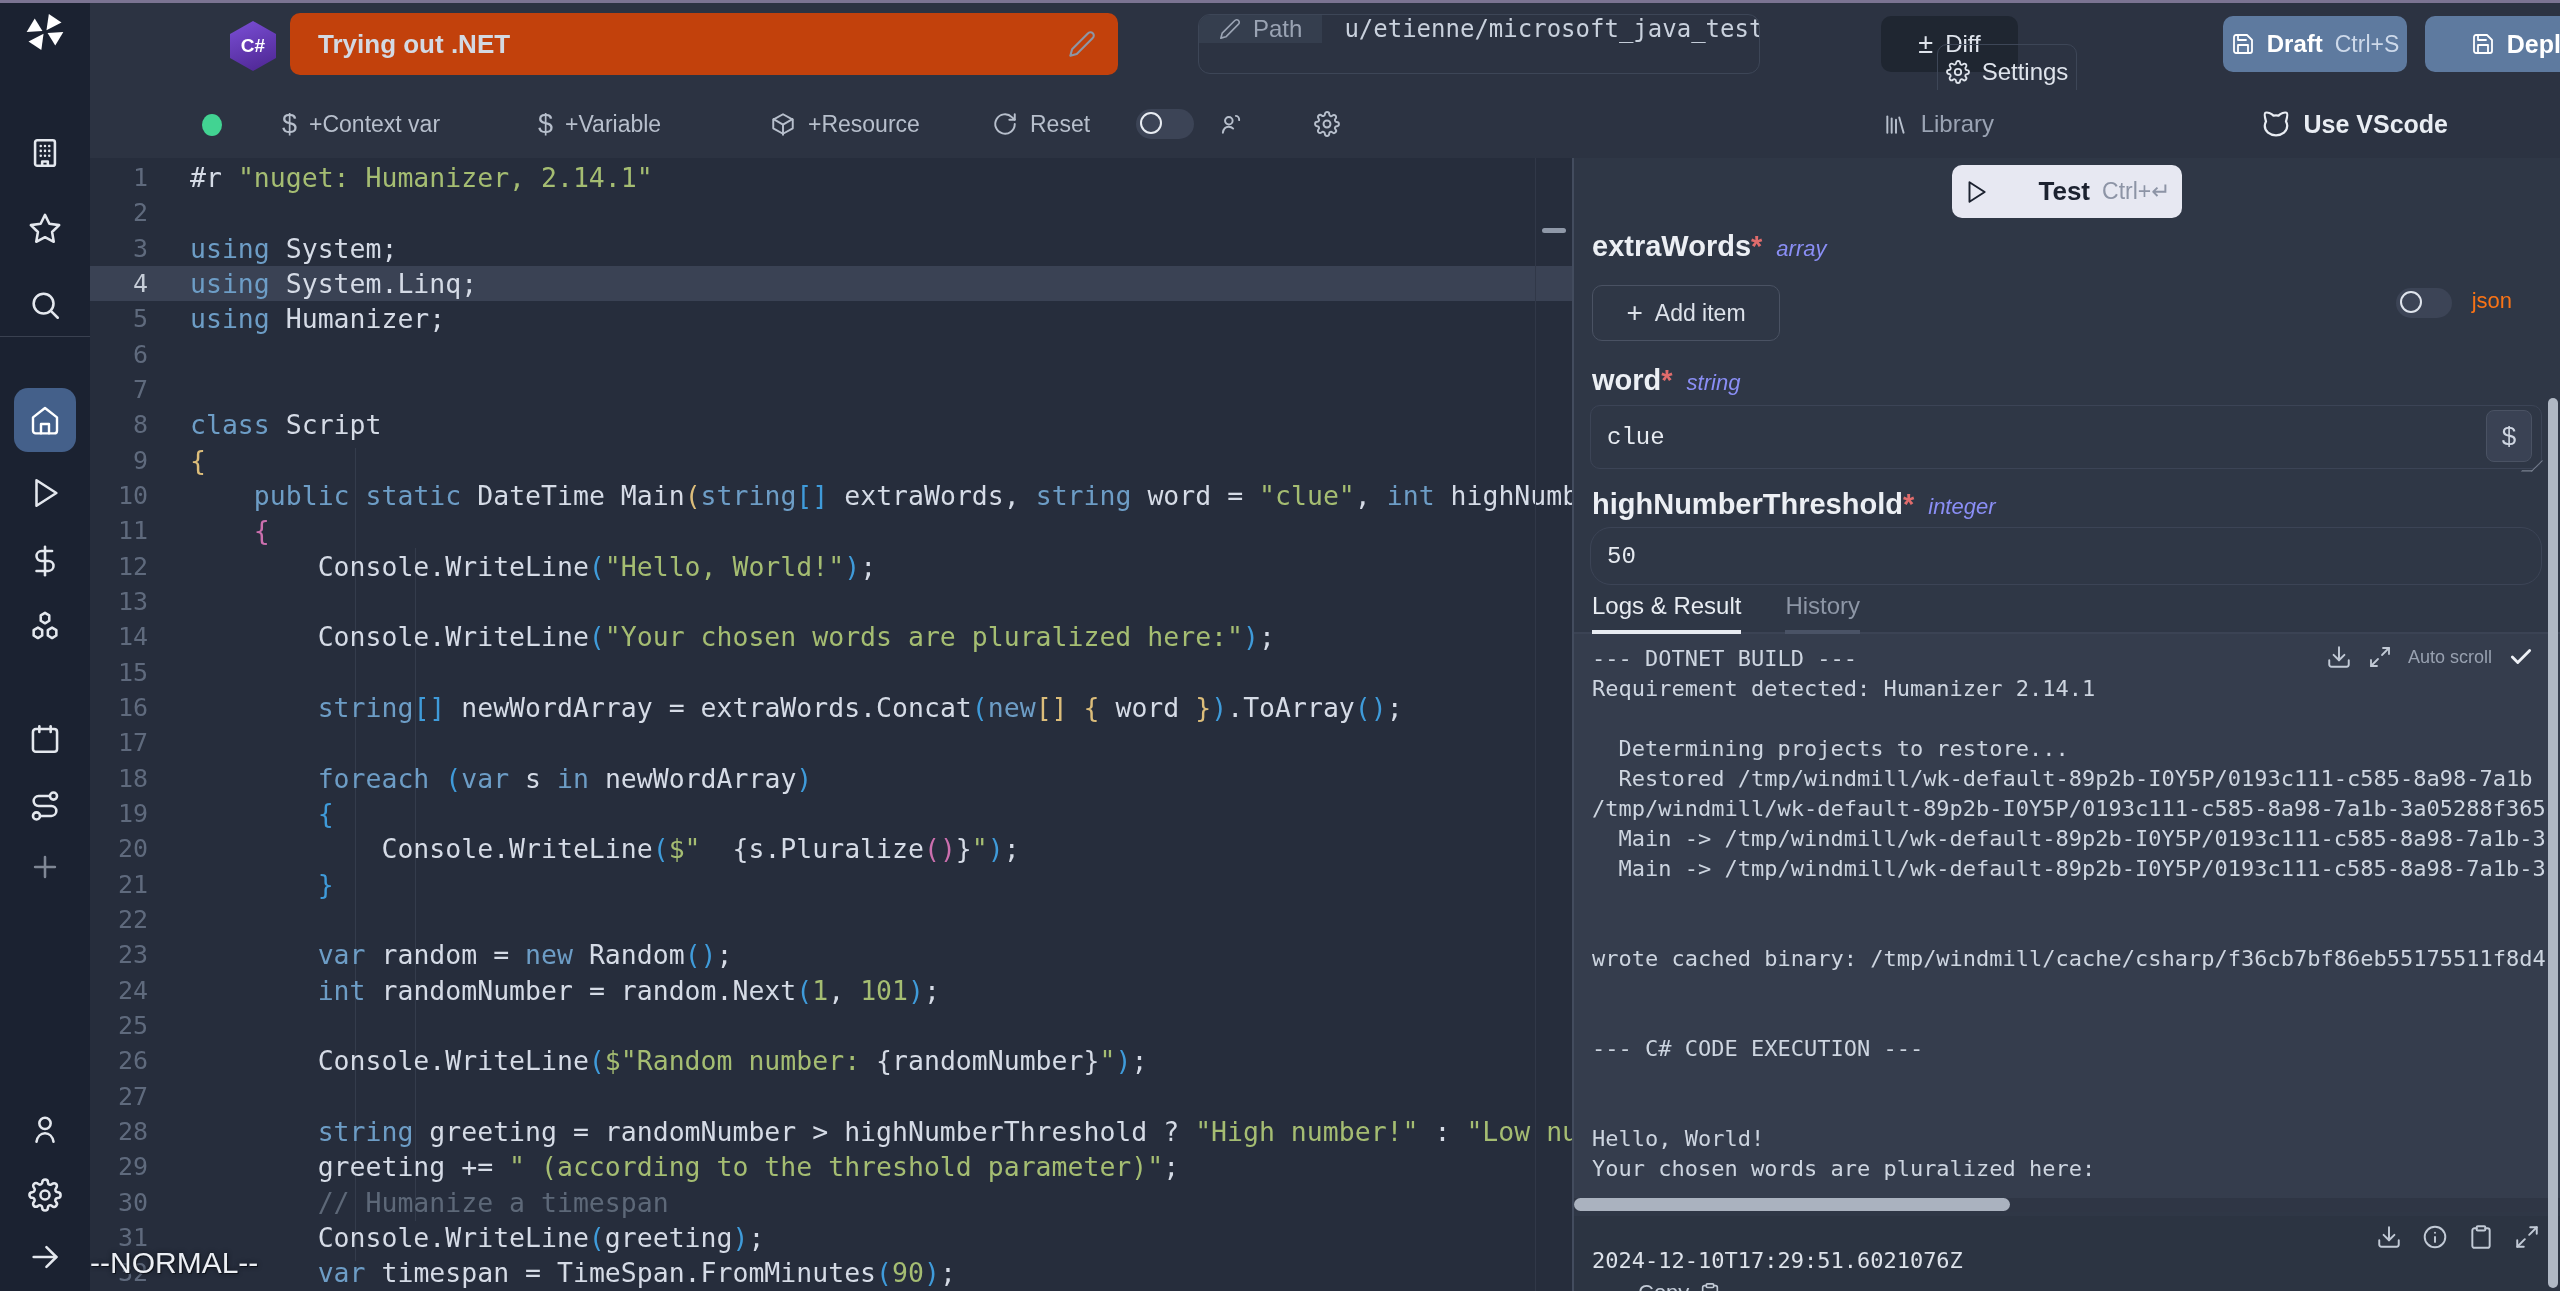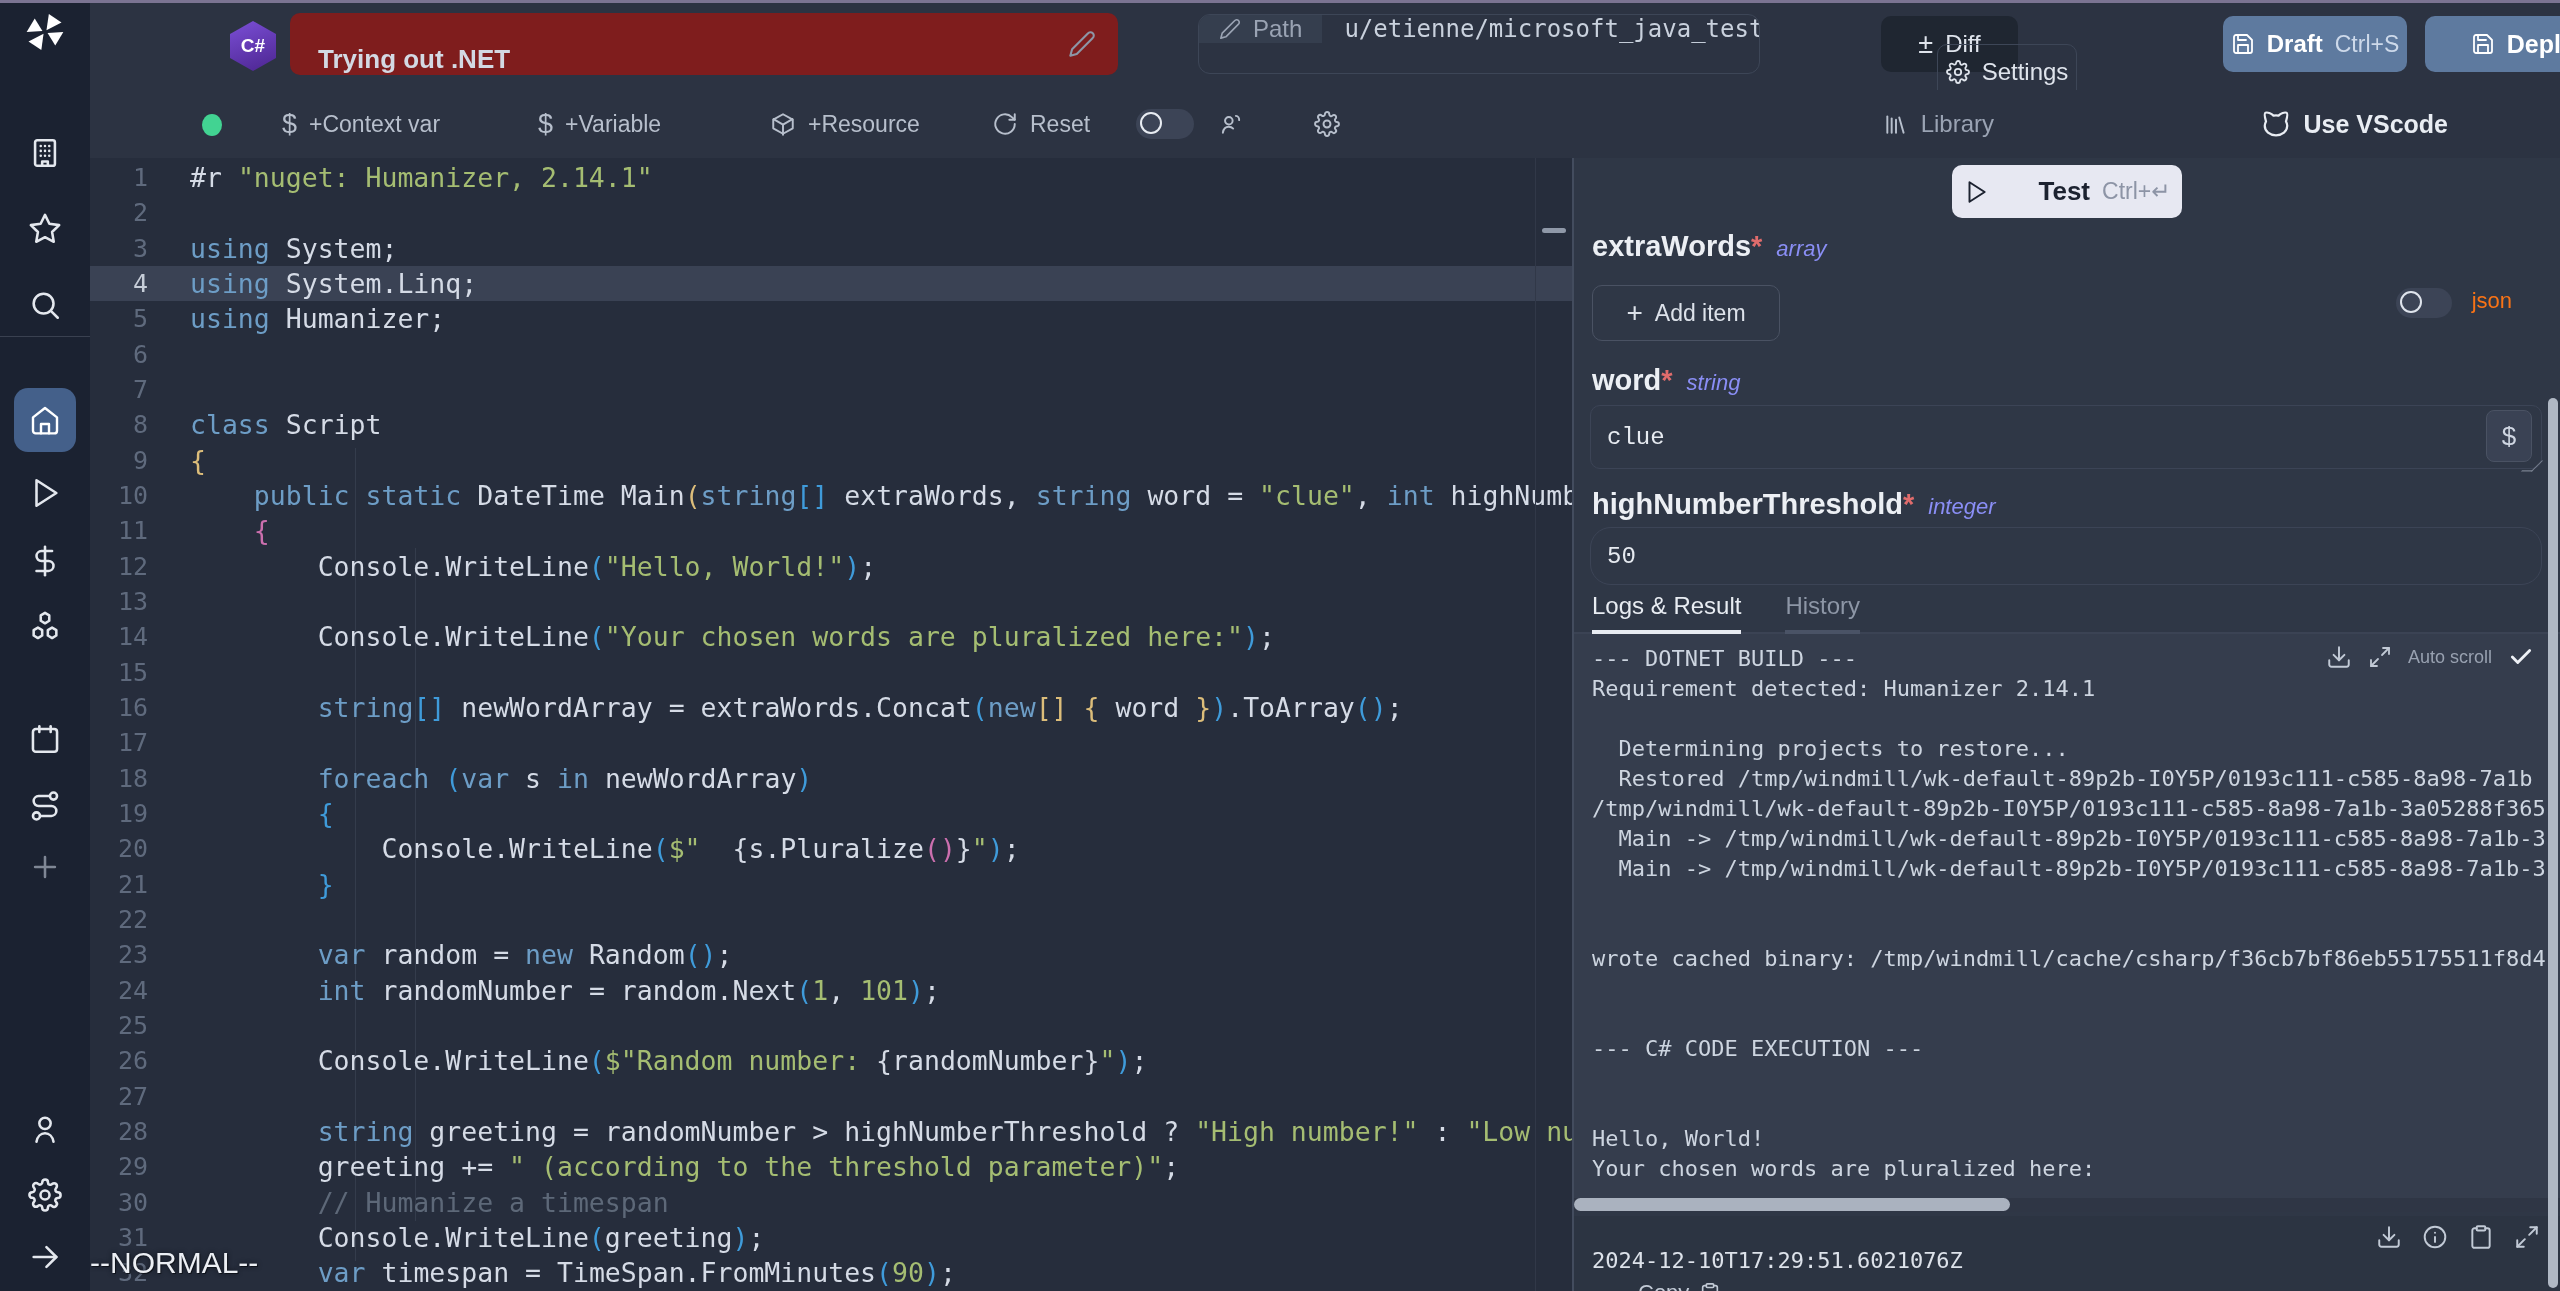--- a/index.html
+++ b/index.html
@@ -17,21 +17,21 @@
   .side-divider{position:absolute;left:0;right:0;top:336px;height:1px;background:#3a4150;}
   .home-active{position:absolute;left:14px;top:388px;width:62px;height:64px;border-radius:14px;background:#44608a;display:flex;align-items:center;justify-content:center;color:#fff;}
   .home-active .ic{width:32px;height:32px;}
   .sicon.dim{color:#7f8795;}
 
   
   .topbar{position:absolute;left:90px;top:0;right:0;height:90px;background:#2c3342;}
   .lang-badge{position:absolute;left:140px;top:21px;width:46px;height:50px;display:flex;align-items:center;justify-content:center;
     background:linear-gradient(160deg,#7b4fd6,#4c2590);clip-path:polygon(50% 0,100% 26%,100% 74%,50% 100%,0 74%,0 26%);
     color:#fff;font-size:19px;font-weight:bold;}
-  .titlebox{position:absolute;left:200px;top:13px;width:828px;height:62px;background:#7f1d1d;border-radius:10px;display:flex;align-items:flex-end;}
+  .titlebox{position:absolute;left:200px;top:13px;width:828px;height:62px;background:#c2410c;border-radius:10px;display:flex;align-items:center;}
   .titlebox .title{margin-left:28px;font-size:26px;font-weight:600;color:#d3d9e3;}
   .title-edit{position:absolute;right:22px;top:17px;width:28px;height:28px;color:#8d96a6;}
   .pathbox{position:absolute;left:1108px;top:14px;width:560px;height:58px;border:1.5px solid #3d4657;border-radius:12px;display:flex;align-items:flex-start;overflow:hidden;}
   .path-left{display:flex;align-items:center;gap:12px;background:#353e4e;padding:0 20px;color:#9aa3b3;font-size:24px;}
   .path-left .ic{width:22px;height:22px;}
   .path-value{display:flex;align-items:center;padding:0 22px;font-family:"DejaVu Sans Mono",monospace;font-size:24px;color:#c9d1dd;}
   .tb-btn{position:absolute;top:16px;height:56px;border-radius:10px;display:flex;align-items:center;justify-content:center;gap:12px;font-size:24px;color:#dfe4ec;}
   .btn-diff{left:1791px;width:137px;background:#1f2631;}
   .btn-settings{left:1847px;width:140px;border:1.5px solid #3d4657;margin-top:28px;}
   .btn-draft{left:2133px;width:184px;background:#5e7a9f;color:#fff;font-weight:600;}

